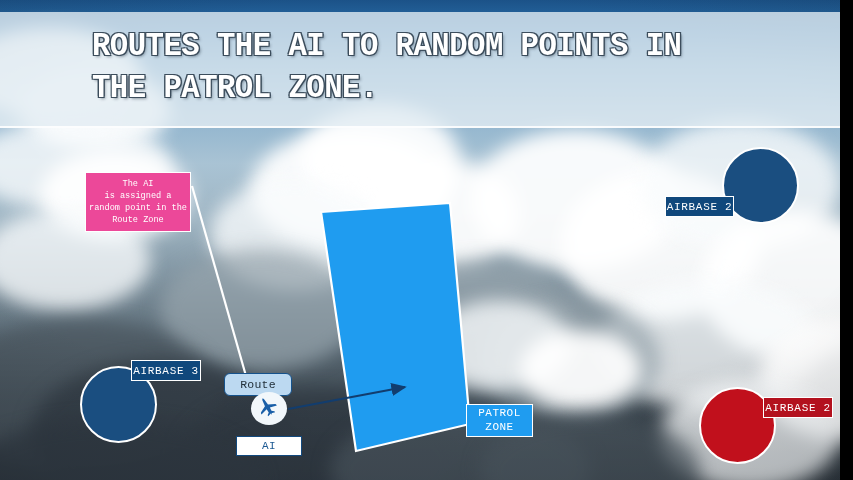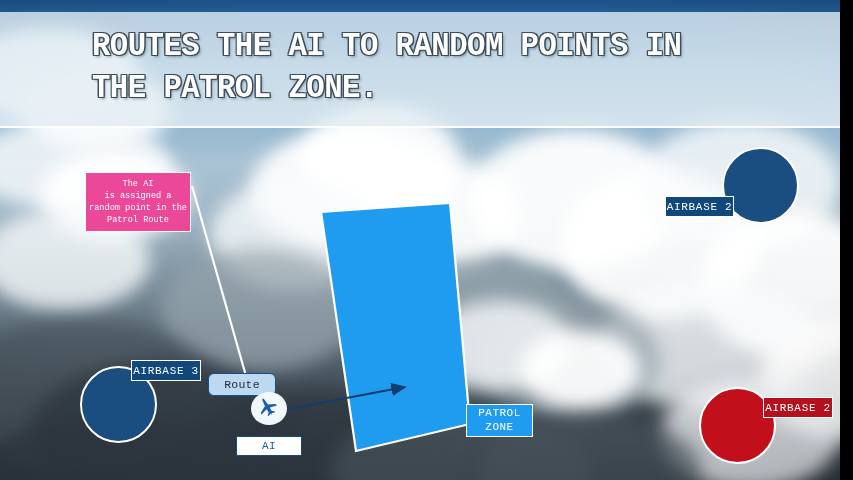--- a/index.html
+++ b/index.html
@@ -240,30 +240,30 @@
   </svg>
 
   <div class="base-circle" style="left:80px; top:366px; width:77px; height:77px; background:#1a4e80;"></div>
   <div class="base-circle" style="left:722px; top:147px; width:77px; height:77px; background:#1a4e80;"></div>
   <div class="base-circle" style="left:699px; top:387px; width:77px; height:77px; background:#c1101c;"></div>
 
   <div class="callout">
     <span>The AI</span>
     <span>is assigned a</span>
     <span>random point in the</span>
-    <span>Patrol Route</span>
+    <span>Route Zone</span>
   </div>
 
   <div class="lbl lbl-navy" style="left:131px; top:360px; width:70px; height:21px;">AIRBASE 3</div>
 
   <div class="lbl lbl-navy" style="left:665px; top:196px; width:69px; height:21px;">AIRBASE 2</div>
 
   <div class="lbl lbl-red" style="left:763px; top:397px; width:70px; height:21px;">AIRBASE 2</div>
 
-  <div class="lbl lbl-lightblue" style="left:208px; top:373px; width:68px; height:23px;">Route</div>
+  <div class="lbl lbl-lightblue" style="left:224px; top:373px; width:68px; height:23px;">Route</div>
 
   <div class="lbl lbl-white" style="left:236px; top:436px; width:66px; height:20px;">AI</div>
 
   <div class="lbl lbl-cyan" style="left:466px; top:404px; width:67px; height:33px; flex-direction:column;">
     <span>PATROL</span>
     <span>ZONE</span>
   </div>
 
   <div class="jet-badge">
     <svg width="30" height="28" viewBox="0 0 64 64">

